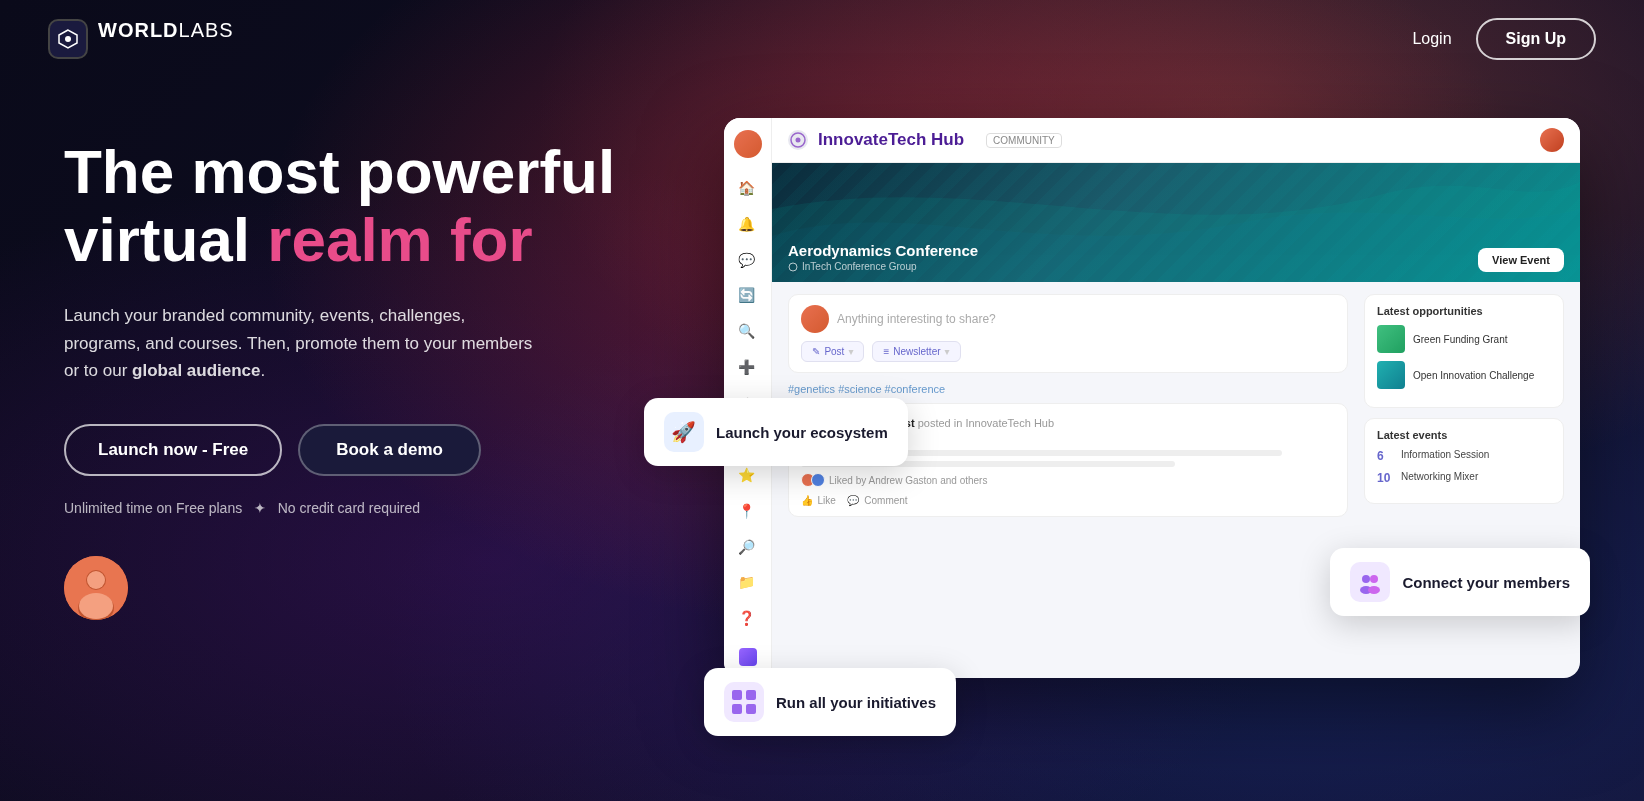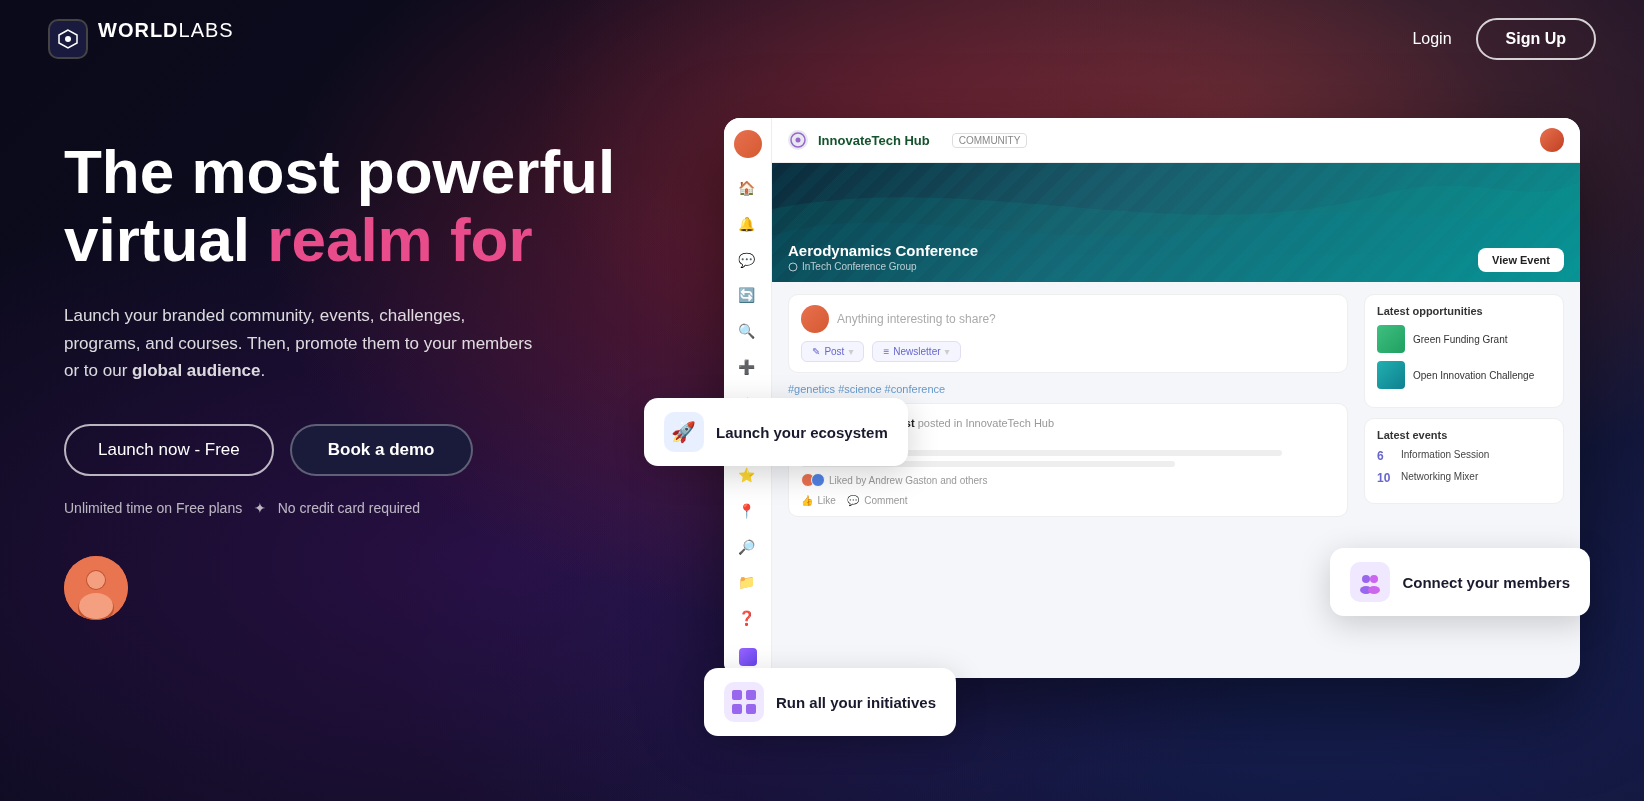--- a/index.html
+++ b/index.html
@@ -119,21 +119,21 @@
       gap: 16px;
       margin-bottom: 24px;
     }
     .btn-launch {
       background: transparent;
       color: #fff;
       border: 2px solid rgba(255,255,255,0.7);
       border-radius: 30px;
       padding: 14px 32px;
       font-size: 17px;
-      font-weight: 400;
+      font-weight: 700;
       cursor: pointer;
       text-align: right;
     }
     .btn-demo {
       background: #1a1a3a;
       color: #fff;
       border: 2px solid rgba(255,255,255,0.3);
       border-radius: 30px;
       padding: 14px 36px;
       font-size: 17px;
@@ -249,23 +249,23 @@
       height: 20px;
       border-radius: 50%;
       background: #e8e8f0;
       display: flex;
       align-items: center;
       justify-content: center;
       font-size: 10px;
       color: #666;
     }
     .app-name {
-      font-size: 13px;
+      font-size: 17px;
       font-weight: 700;
-      color: #14532d;
+      color: #4c1d95;
     }
     .app-badge {
       font-size: 10px;
       color: #888;
       border: 1px solid #ddd;
       border-radius: 4px;
       padding: 1px 6px;
       margin-left: 12px;
     }
     .topbar-spacer { flex: 1; }

